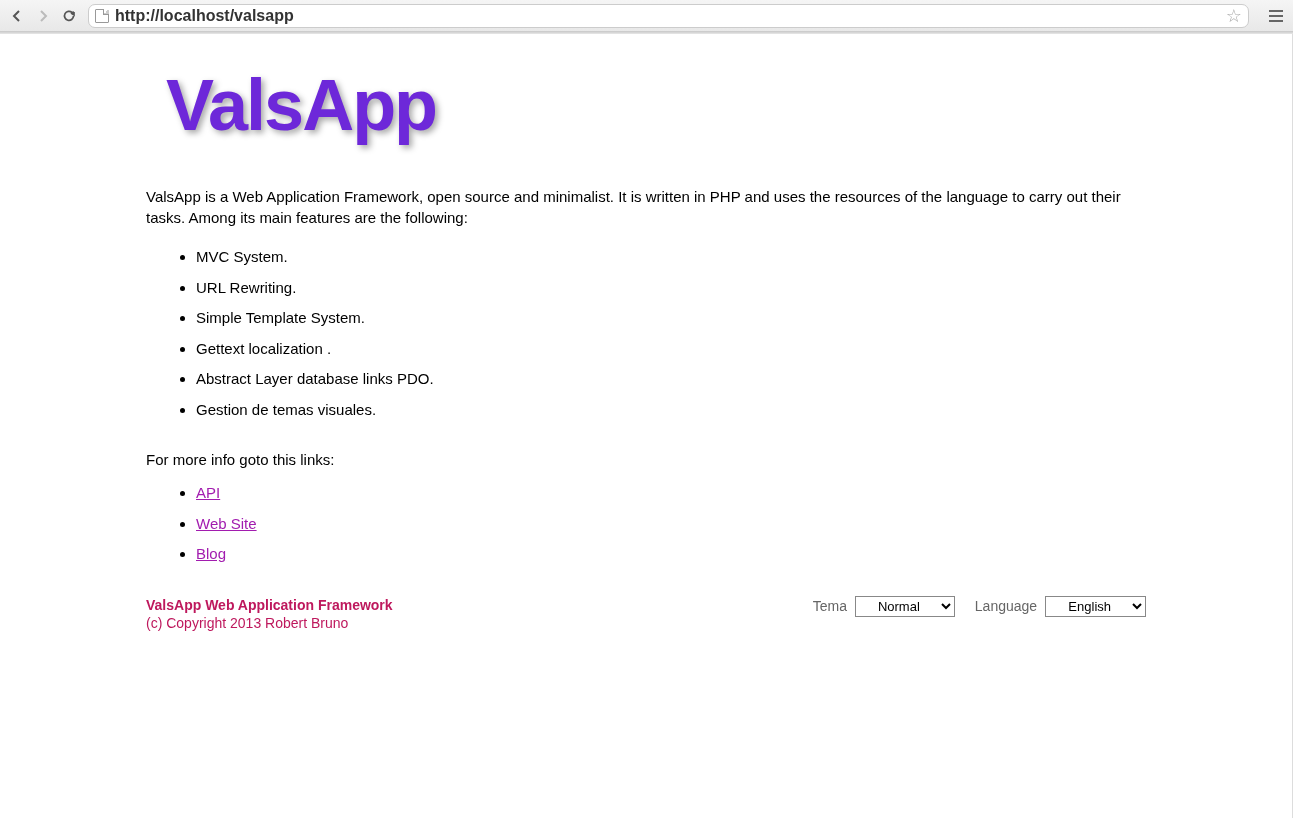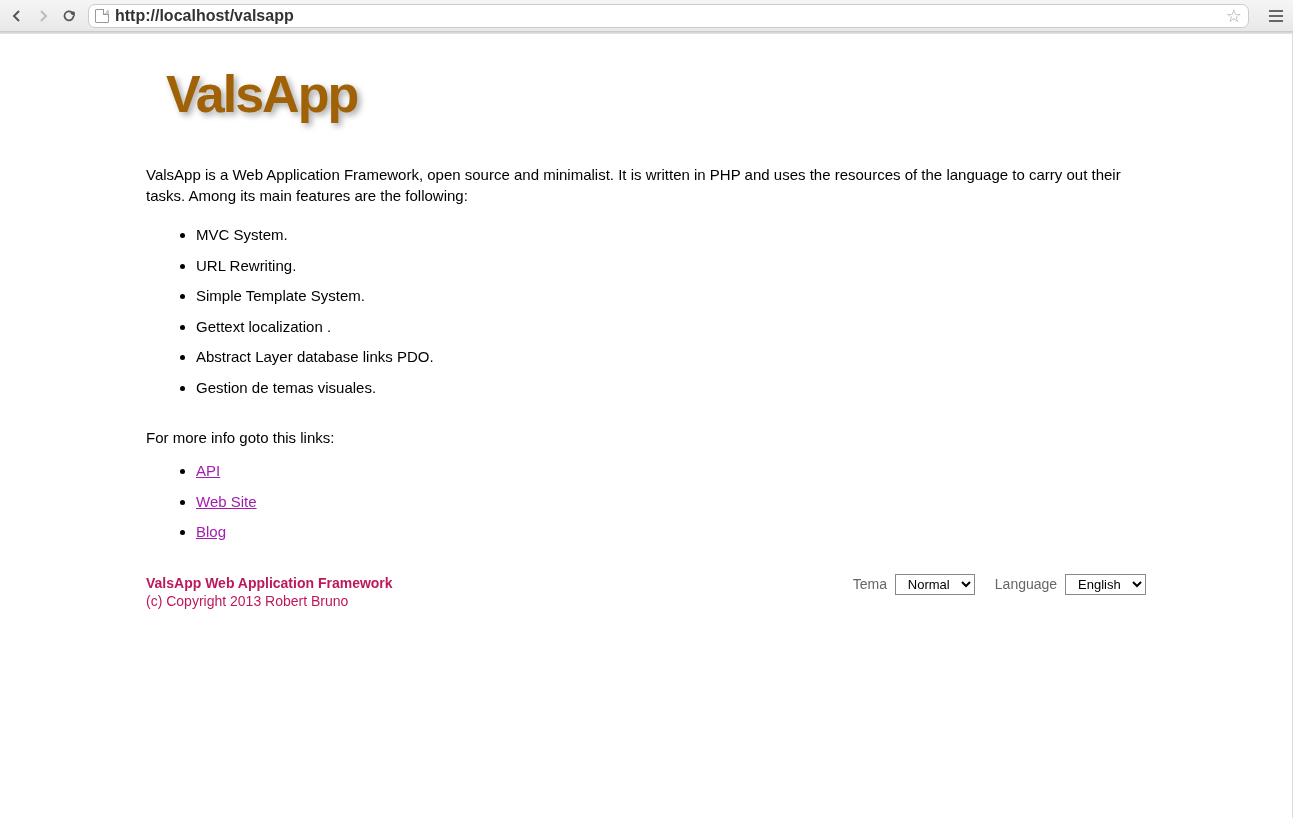--- a/index.html
+++ b/index.html
@@ -91,23 +91,23 @@
     }
 
     
     .page {
       max-width: 1000px;
       margin: 0 auto;
       padding: 30px 0 20px 0;
     }
     .logo {
       font-family: Verdana, Geneva, sans-serif;
-      font-size: 52px;
+      font-size: 72px;
       font-weight: bold;
-      color: #a16207;
+      color: #6d28d9;
       text-shadow: 3px 3px 6px rgba(0,0,0,0.35);
       margin-left: 20px;
       margin-bottom: 40px;
       letter-spacing: -2px;
     }
     .intro {
       line-height: 1.4;
       margin-bottom: 18px;
     }
     ul.features {
@@ -151,23 +151,24 @@
       align-items: center;
       gap: 20px;
       color: #666;
       font-size: 14px;
     }
     .footer-right label {
       margin-right: 4px;
     }
     .footer-right select {
       font-size: 13px;
-      padding: 1px 8px;
+      padding: 1px 18px;
       border: 1px solid #888;
       background: #fff;
+      text-align: right;
     }
     .viewport {
       border-right: 1px solid #ddd;
       min-height: 786px;
       background:#fff;
     }
   </style>
 </head>
 <body>
 

